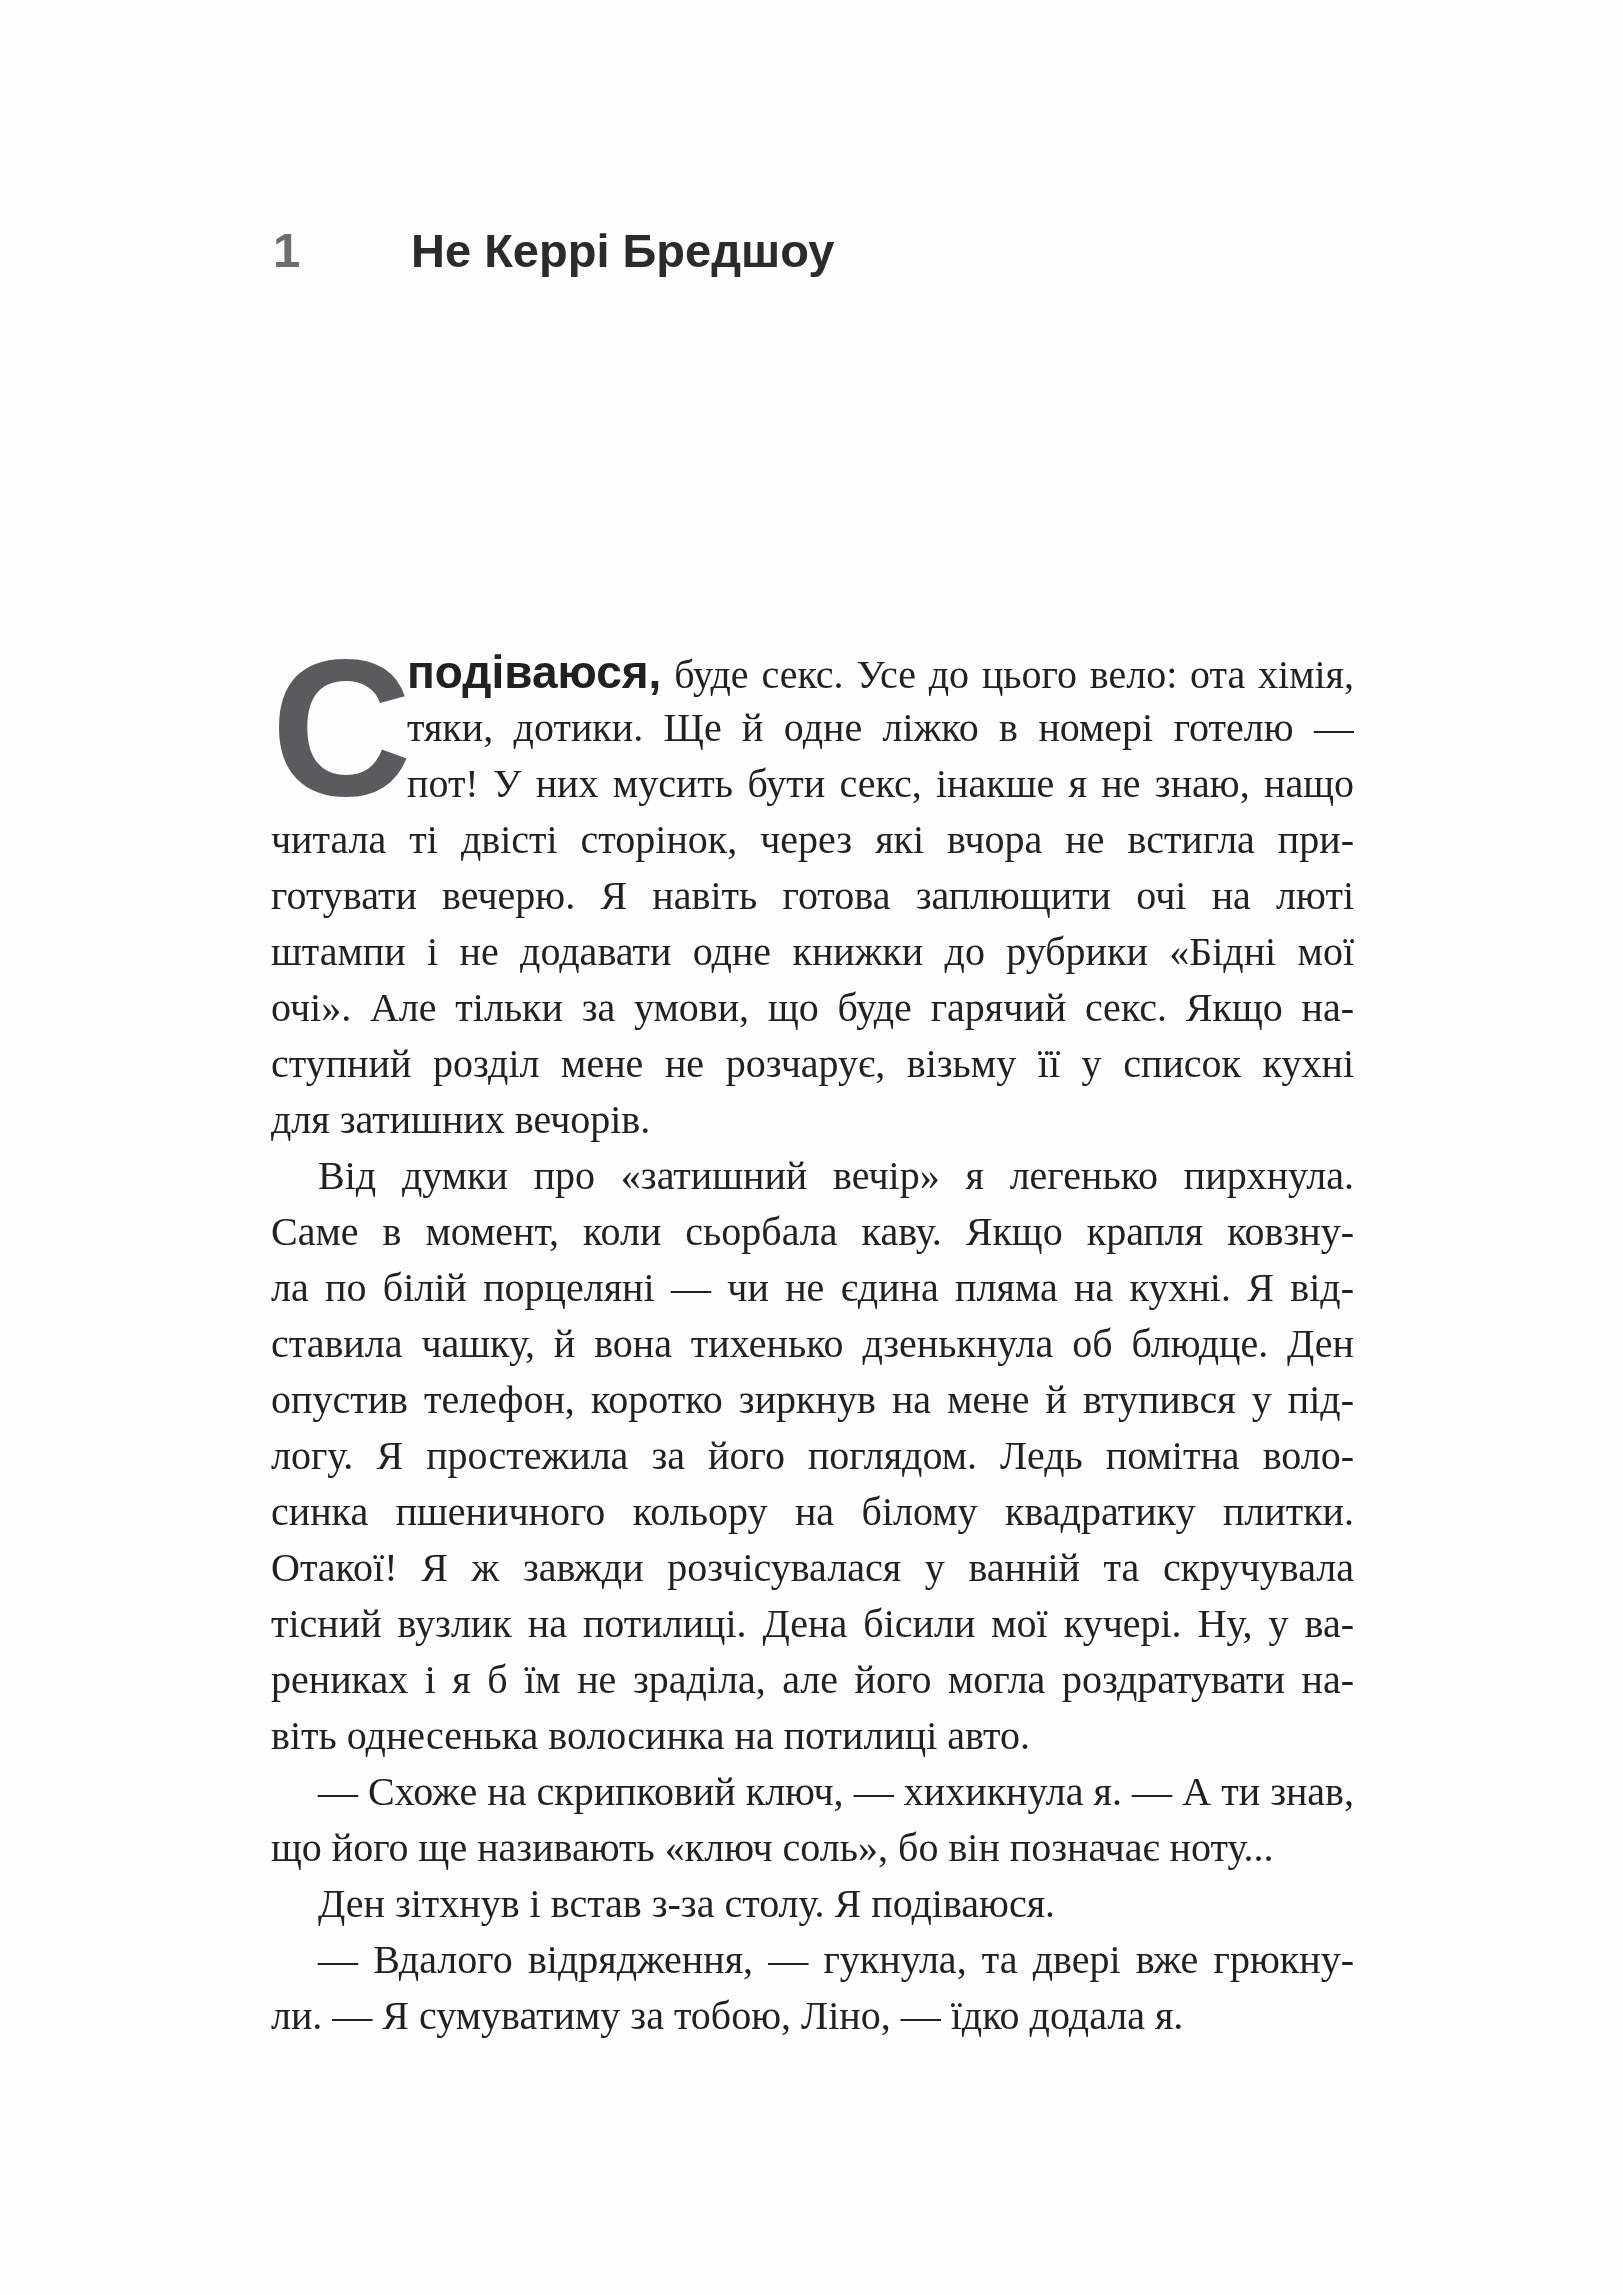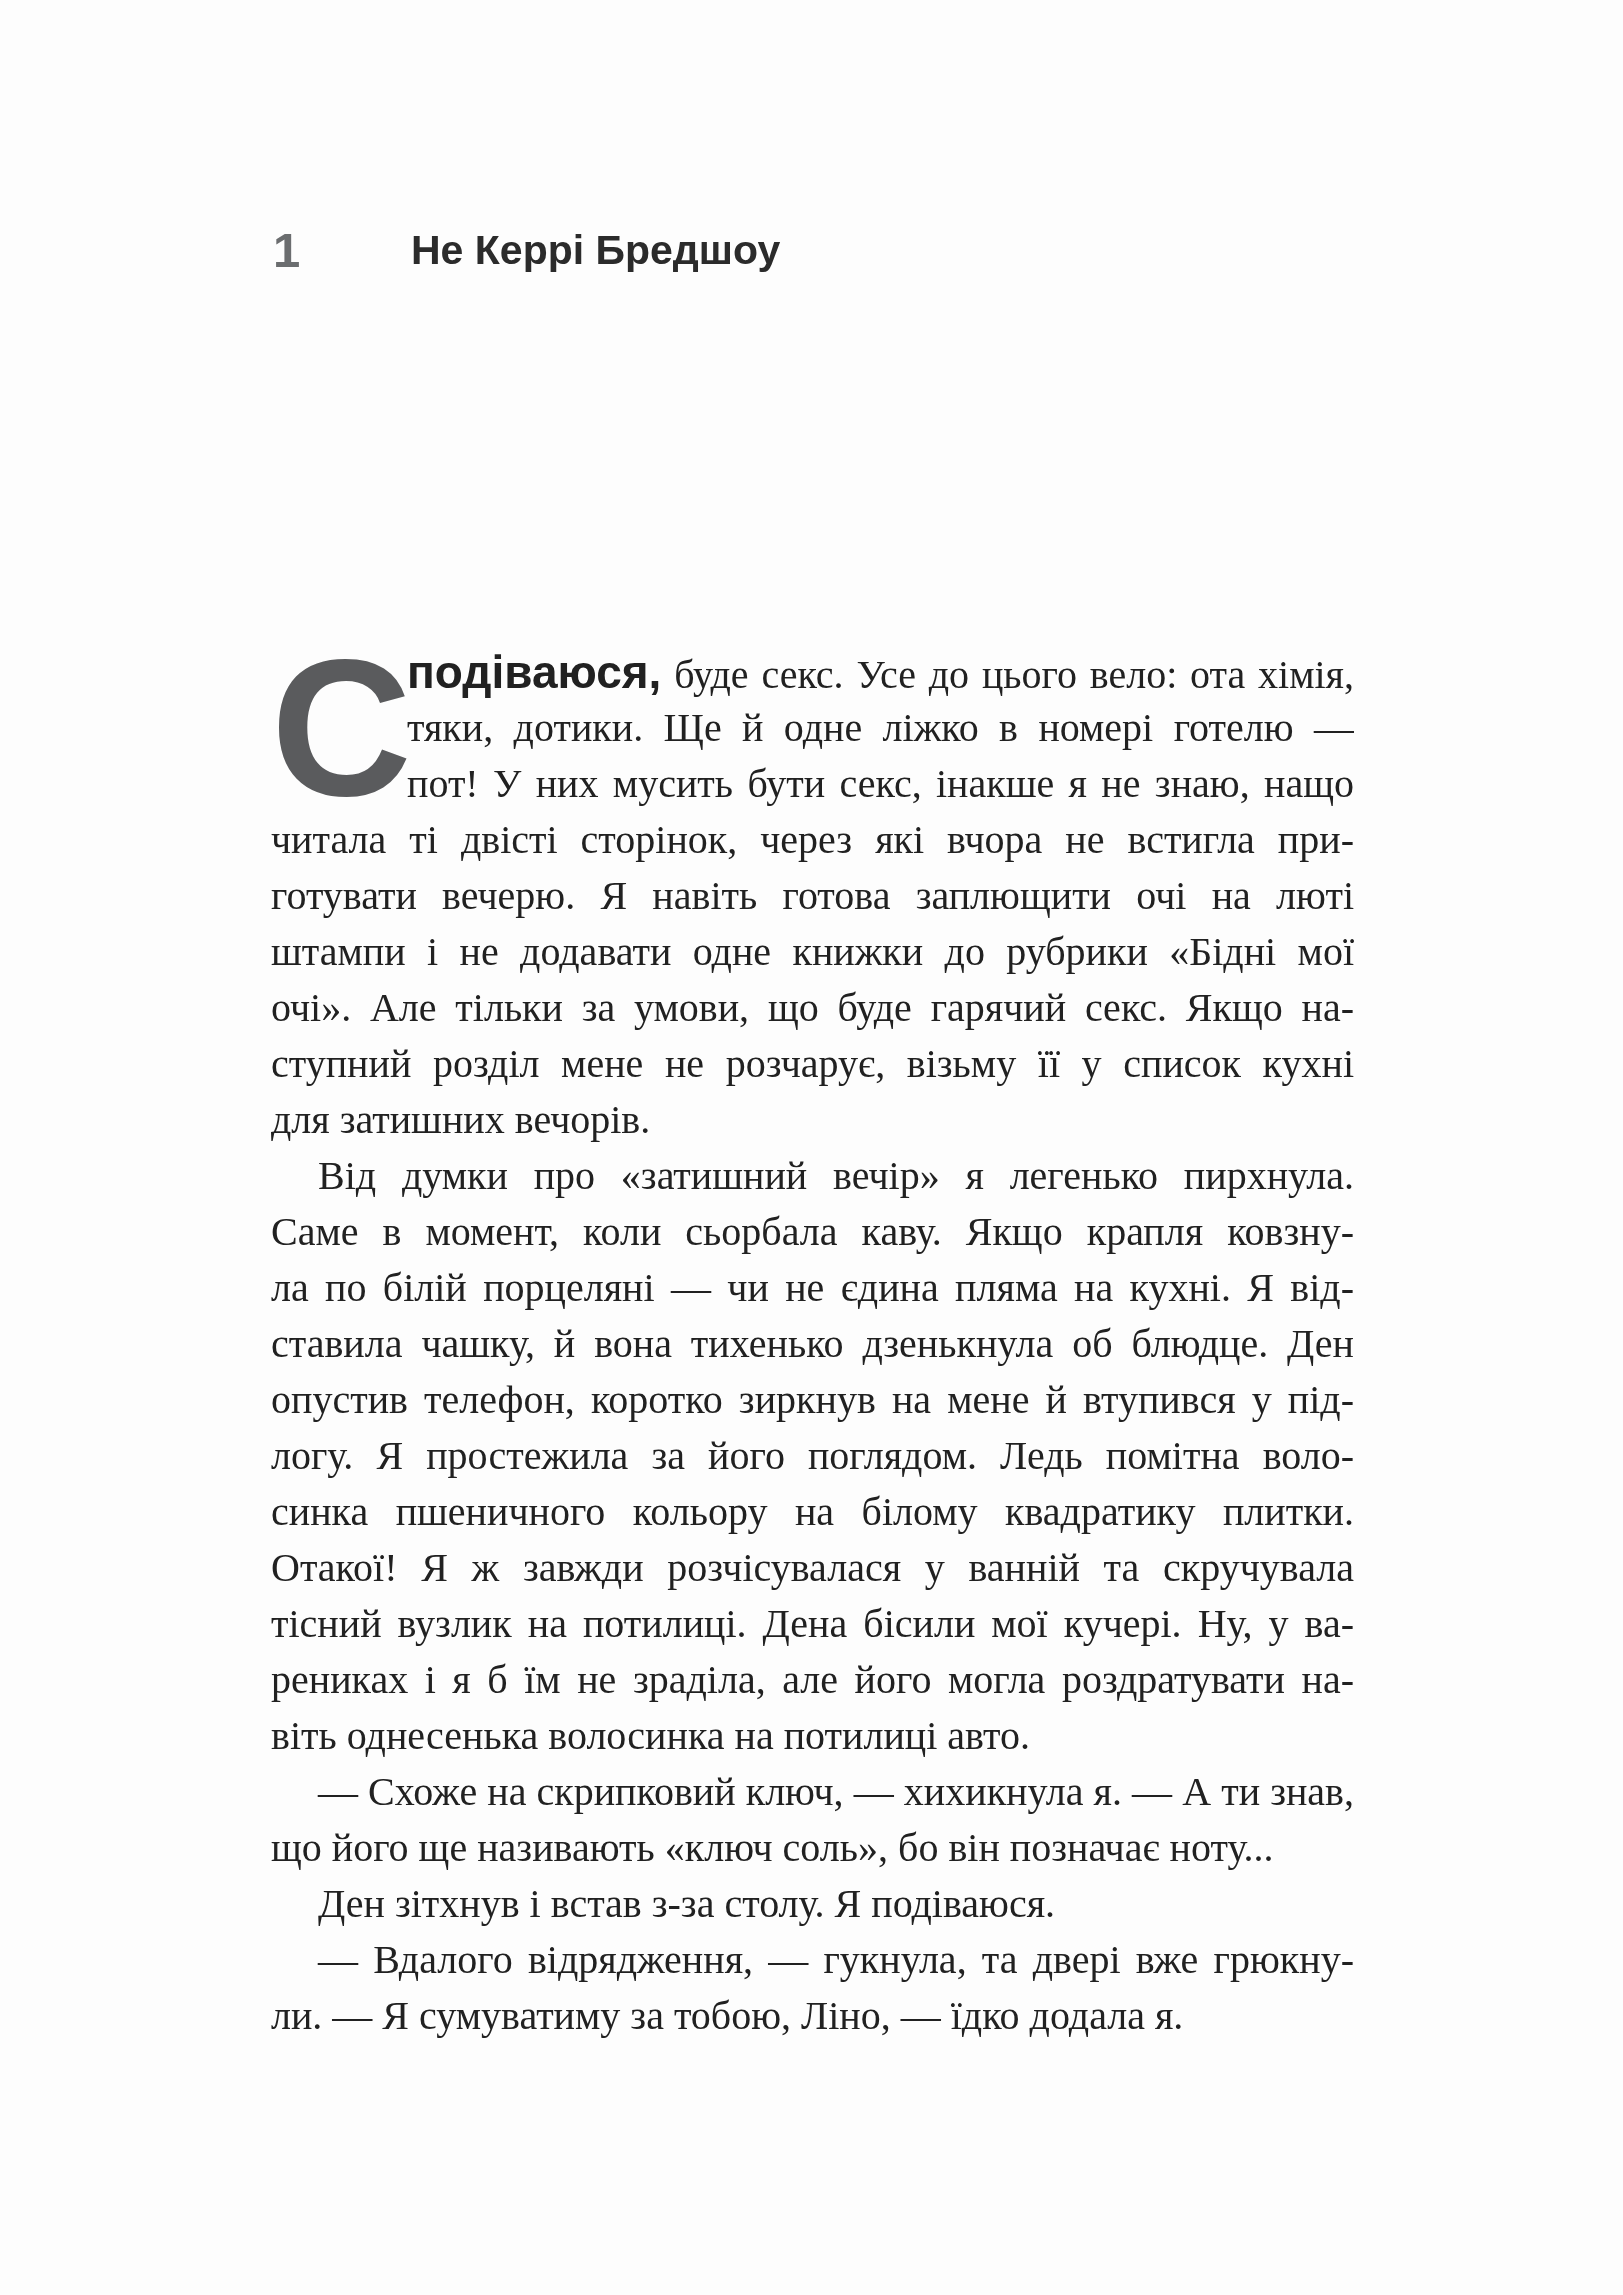--- a/index.html
+++ b/index.html
@@ -32,21 +32,21 @@
     line-height: 51px;
     color: var(--accent-gray, #6b6d6f);
     letter-spacing: 0;
   }
   .chapter-title {
     position: absolute;
     left: 138px; 
     top: 0;
     font-family: "Liberation Sans", "DejaVu Sans", sans-serif;
     font-weight: 700;
-    font-size: 41px;
+    font-size: 47px;
     line-height: 51px;
     color: var(--title-color, #2b2b2b);
     white-space: nowrap;
   }
   
   .body-text {
     position: absolute;
     left: 271px;
     top: 644px;
     width: 1083px;

